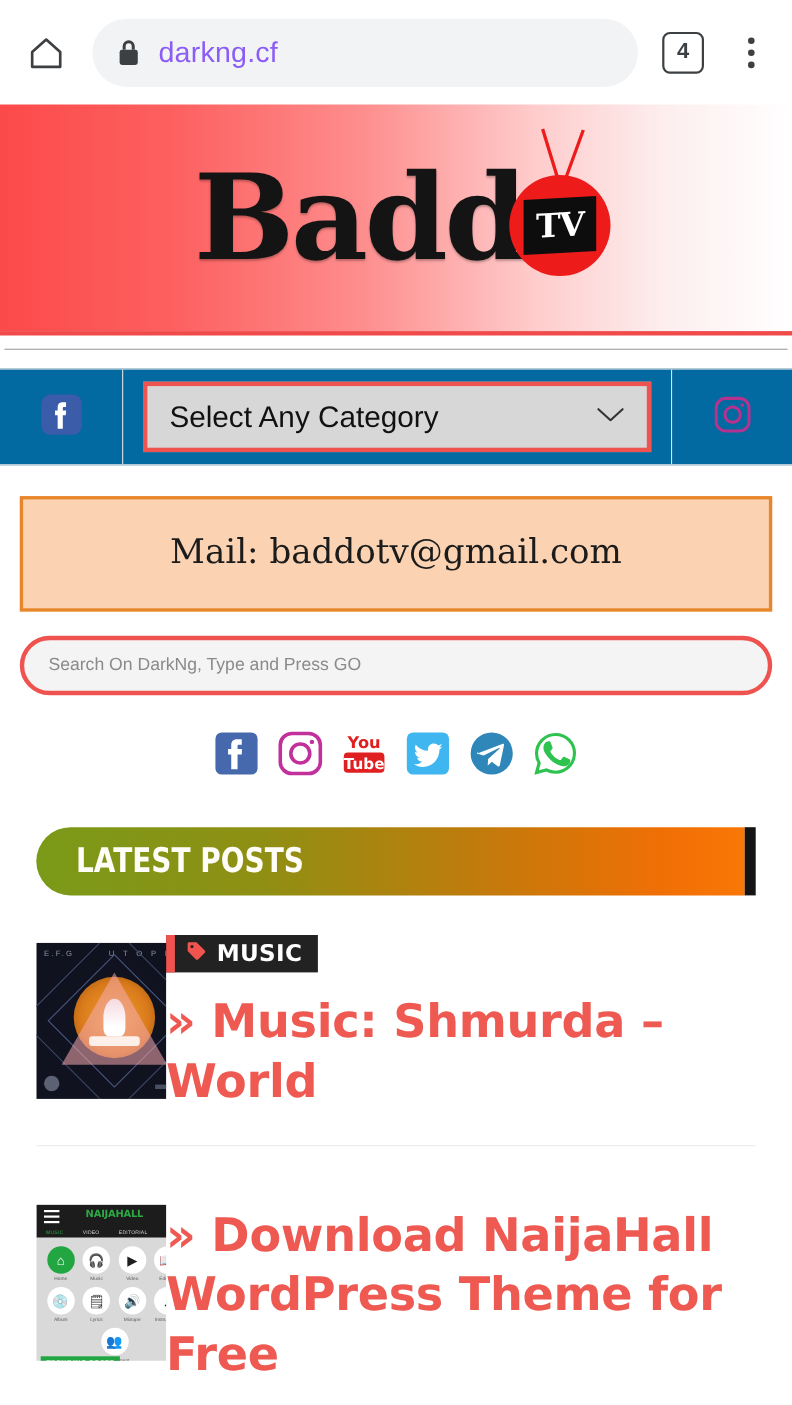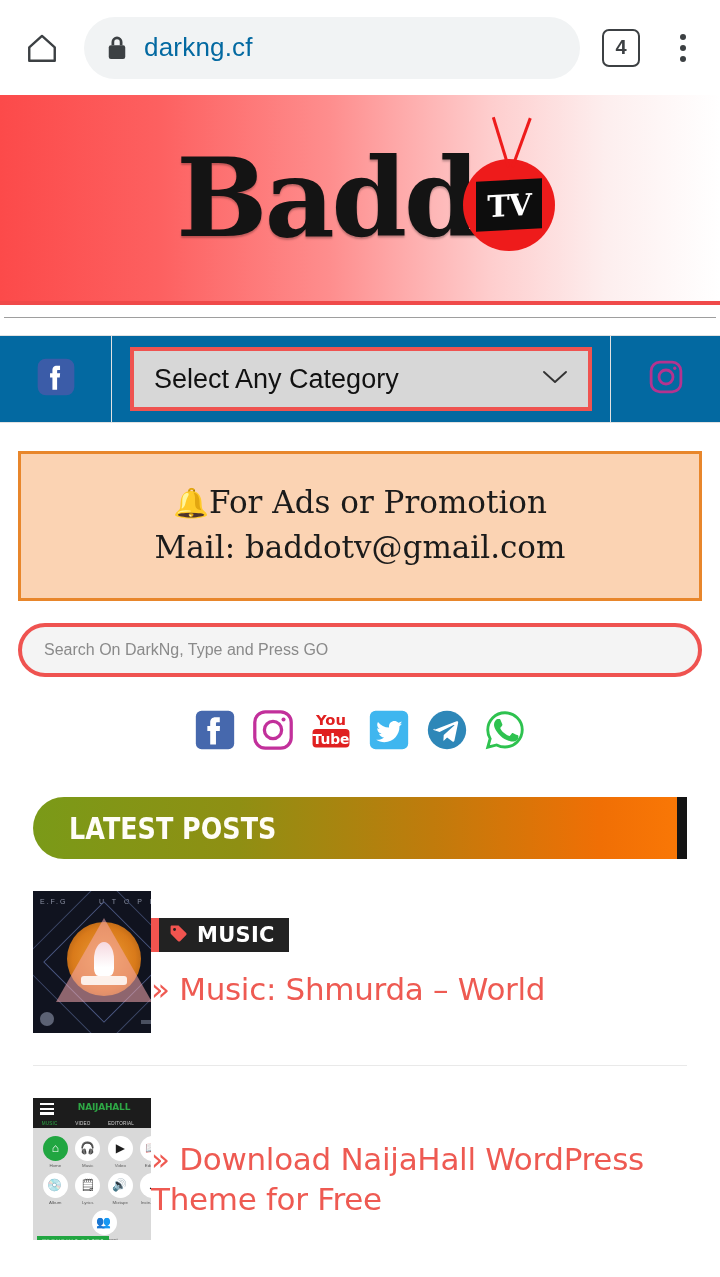--- a/index.html
+++ b/index.html
@@ -28,21 +28,21 @@
     display: flex;
     align-items: center;
     padding: 0 22px;
     gap: 16px;
     margin-left: 6px;
     margin-right: 8px;
   }
   .lock-icon { flex: 0 0 auto; display: flex; align-items: center; }
   .url-text {
     font-size: 26px;
-    color: #0369a1;
+    color: #8b5cf6;
     font-family: "Liberation Sans", sans-serif;
     letter-spacing: .2px;
   }
   .tab-count {
     width: 38px; height: 38px;
     border: 2.6px solid #3c4043;
     border-radius: 7px;
     display: flex; align-items: center; justify-content: center;
     font-size: 20px; font-weight: bold; color: #3c4043;
     flex: 0 0 auto;
@@ -210,22 +210,22 @@
     gap: 9px;
   }
   .cat-badge .txt {
     color: #ffffff; font-size: 21px; font-weight: bold;
     font-family: "DejaVu Sans", sans-serif;
     letter-spacing: .3px;
   }
   .post-title {
     margin-top: 18px;
     font-family: "DejaVu Sans", sans-serif;
-    font-size: 31px;
-    font-weight: normal;
+    font-size: 42px;
+    font-weight: bold;
     color: #ee5a52;
     line-height: 1.28;
     letter-spacing: -.3px;
   }
 
   
   .album-art { width: 142px; height: 142px; background: #10131f; position: relative; overflow: hidden; }
   .album-art .t1 { position: absolute; left: 7px; top: 7px; font-size: 7px; color: #8d93a6; letter-spacing: 2px; font-family: "Liberation Sans", sans-serif;}
   .album-art .t2 { position: absolute; right: 8px; top: 7px; font-size: 7px; color: #8d93a6; letter-spacing: 3px; font-family: "Liberation Sans", sans-serif;}
   .album-art .diamond { position: absolute; left: 50%; top: 50%; width: 120px; height: 120px; margin: -60px 0 0 -60px; border: 1px solid #3b4666; transform: rotate(45deg); }
@@ -330,23 +330,20 @@
       <svg width="42" height="42" viewBox="0 0 48 48" fill="none" stroke="#b5338f" stroke-width="3.2">
         <rect x="7" y="7" width="34" height="34" rx="10"></rect>
         <circle cx="24" cy="24" r="8"></circle>
         <circle cx="34" cy="14" r="1.9" fill="#b5338f" stroke="none"></circle>
       </svg>
     </span>
   </div>
 </div>
 
 <div class="ads-box">
-  <div class="ads-line">
-    <span class="bell">🔔</span><span>For Ads or Promotion</span>
-  </div>
   <div class="ads-line">Mail: baddotv@gmail.com</div>
 </div>
 
 <div class="search-wrap">
   <div class="search-box">
     <input type="text" placeholder="Search On DarkNg, Type and Press GO" style="">
   </div>
 </div>
 
 <div class="social-strip">

